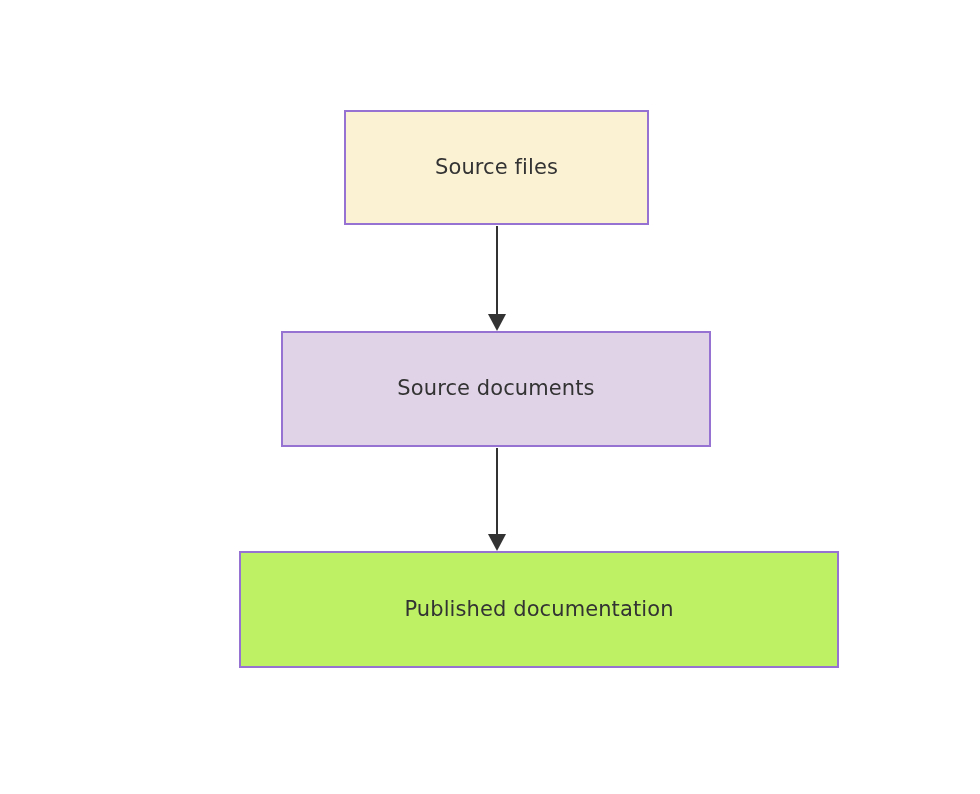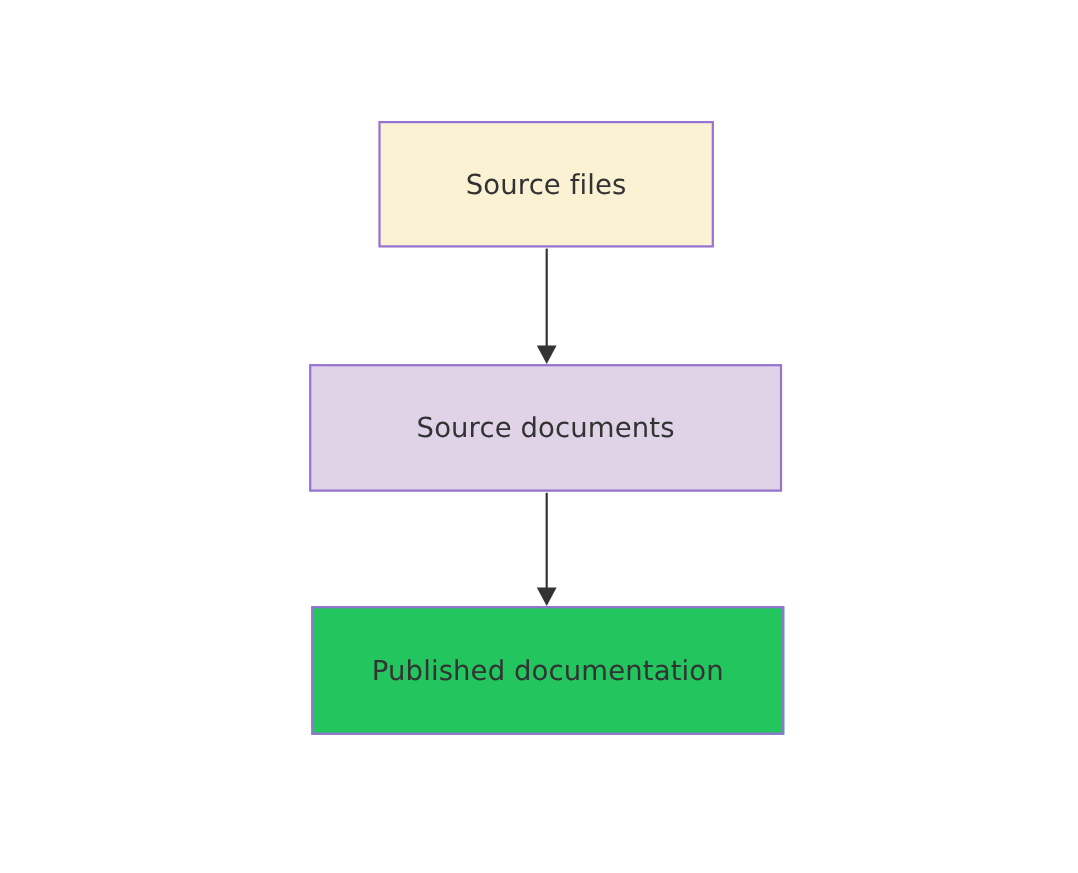--- a/index.html
+++ b/index.html
@@ -23,21 +23,21 @@
     position: absolute;
     box-sizing: border-box;
     border-style: solid;
     border-width: 2px;
     display: flex;
     align-items: center;
     justify-content: center;
     text-align: center;
   }
   .flow-node-label {
-    font-size: 25px;
+    font-size: 21px;
     line-height: 1.2;
     letter-spacing: 0.1px;
     white-space: nowrap;
   }
   #edge-layer {
     position: absolute;
     left: 0;
     top: 0;
     width: 980px;
     height: 794px;
@@ -61,17 +61,17 @@
   </svg>
 
   <div class="flow-node" style="left:344px; top:110px; width:305px; height:115px; background:#fbf2d4; border-color:#9673d3;">
     <span class="flow-node-label" style="color:#333333;">Source files</span>
   </div>
 
   <div class="flow-node" style="left:281px; top:331px; width:430px; height:116px; background:#e0d3e8; border-color:#9673d3;">
     <span class="flow-node-label" style="color:#333333;">Source documents</span>
   </div>
 
-  <div class="flow-node" style="left:239px; top:551px; width:430px; height:117px; background:#22c55e; border-color:#9673d3;margin-left:44px;">
+  <div class="flow-node" style="left:239px; top:551px; width:600px; height:117px; background:#bef264; border-color:#9673d3;">
     <span class="flow-node-label" style="color:#333333;">Published documentation</span>
   </div>
 
 </div>
 
 </body></html>

